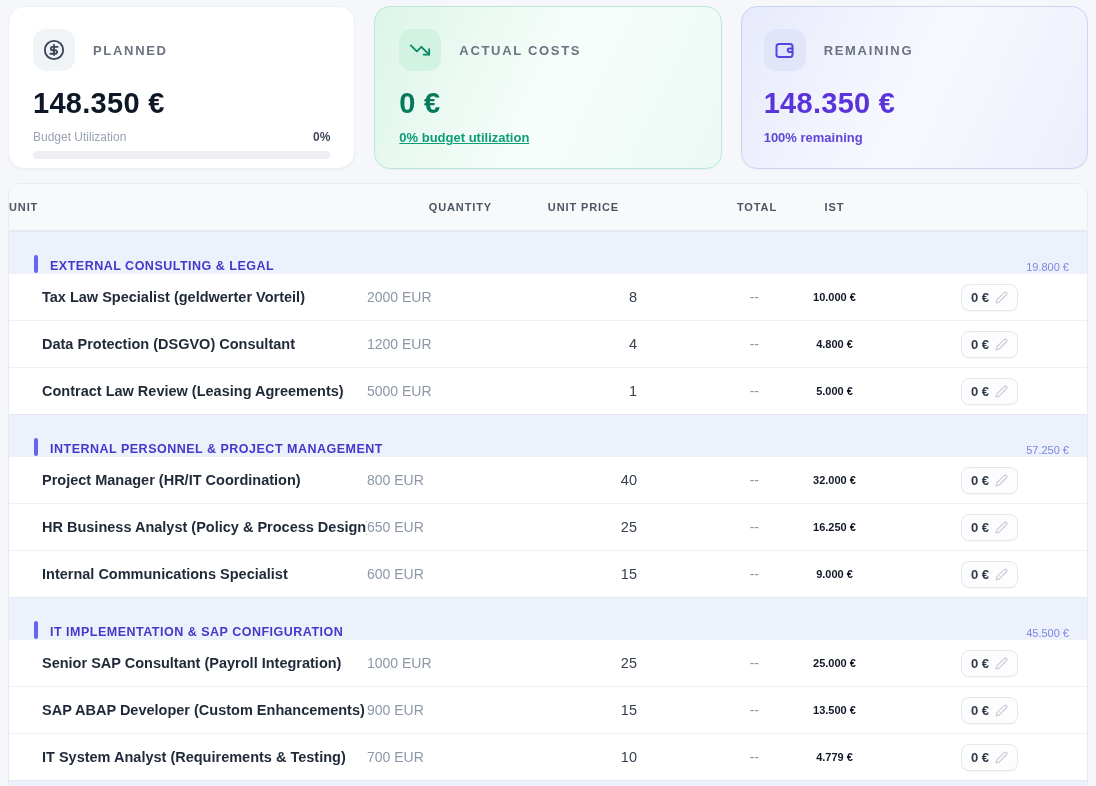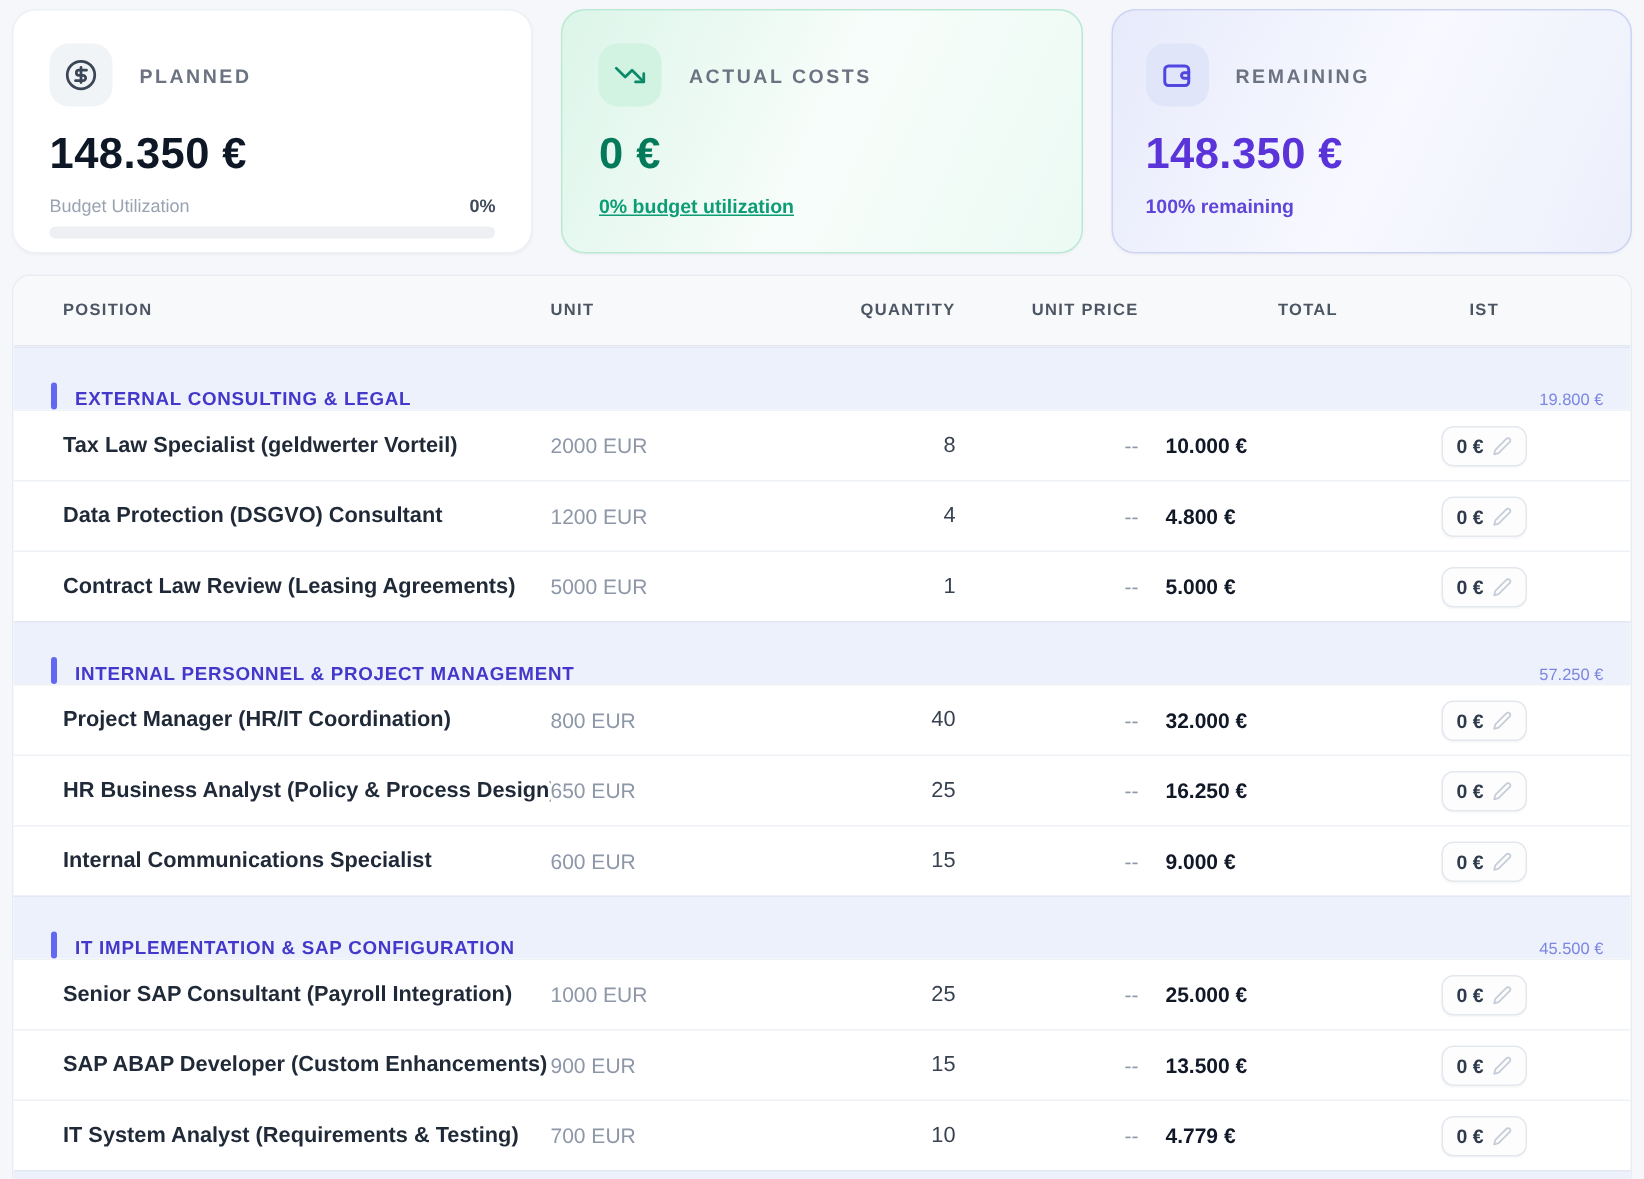--- a/index.html
+++ b/index.html
@@ -57,21 +57,21 @@
     letter-spacing:.04em; text-transform:uppercase; }
   .group-total { margin-left:auto; font-size:11px; font-weight:500; color:#7c86e0; }
 
   .data-row { height:47px; background:#ffffff; border-top:1px solid #eef1f6; }
   .data-row:first-of-type { border-top:none; }
   .td-pos { font-size:14.5px; font-weight:600; color:#1f2937; padding-left:33px;
     white-space:nowrap; overflow:hidden; }
   .td-unit { font-size:14px; color:#8d97a7; }
   .td-qty { font-size:14.5px; color:#374151; text-align:right; }
   .td-price { font-size:14px; color:#8d97a7; text-align:right; padding-right:18px; }
-  .td-total { font-size:14px; font-weight:700; color:#111827; text-align:left; }
+  .td-total { font-size:11px; font-weight:700; color:#111827; text-align:center; }
   .td-ist { display:flex; justify-content:center; }
   .ist-chip { display:inline-flex; align-items:center; gap:6px; padding:5px 9px;
     border:1px solid #e3e8ee; border-radius:8px; background:#fdfdfe;
     box-shadow:0 1px 1px rgba(16,24,40,.03); cursor:pointer; }
   .ist-value { font-size:13px; font-weight:600; color:#2f3b4c; }
   .partial-strip { height:8px; background:#edf1fc; border-top:1px solid #e3e8f4; }
 
   svg { display:block; }
 </style>
 </head>
@@ -127,21 +127,20 @@
         <div class="card-label">REMAINING</div>
       </div>
       <div class="card-value v-purple">148.350 €</div>
       <div class="card-sub s-purple">100% remaining</div>
     </div>
   </div>
 
   <div class="panel">
 
     <div class="grid-row thead">
-      <div class="th c-pos">POSITION</div>
       <div class="th c-unit">UNIT</div>
       <div class="th c-qty">QUANTITY</div>
       <div class="th c-price">UNIT PRICE</div>
       <div class="th c-total">TOTAL</div>
       <div class="th c-ist">IST</div>
     </div>
 
     <div class="group-row">
       <div class="group-bar"></div>
       <div class="group-title">EXTERNAL CONSULTING &amp; LEGAL</div>

